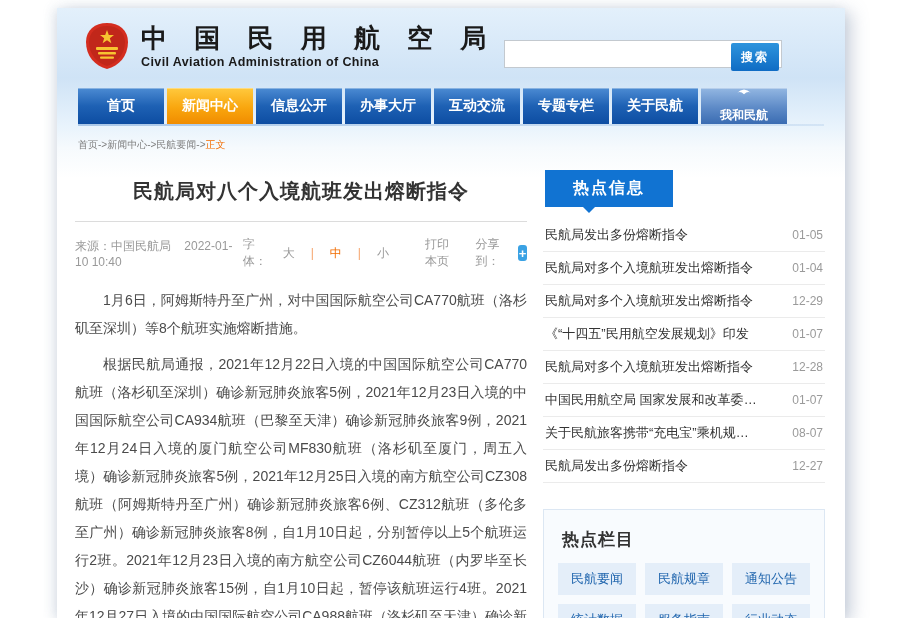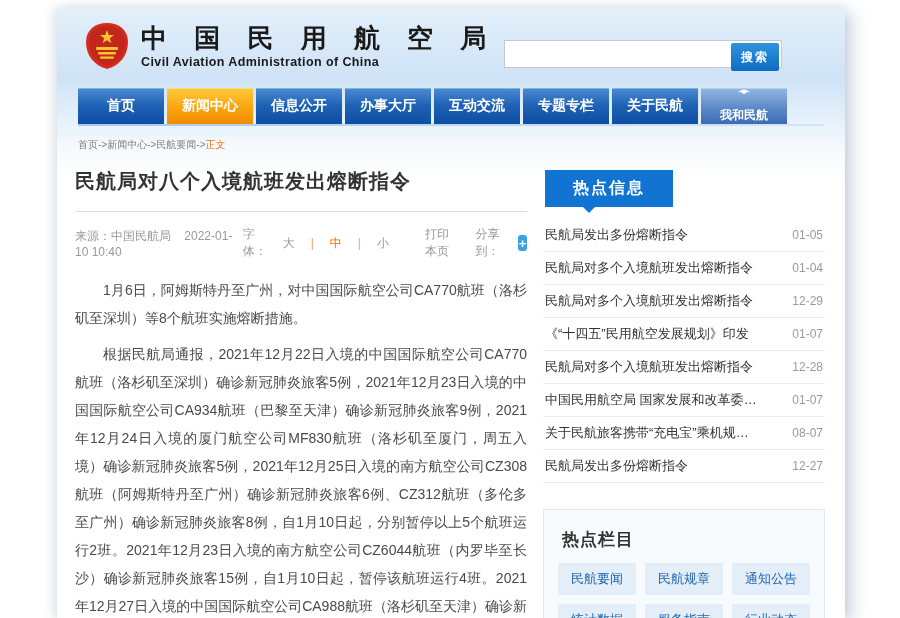--- a/index.html
+++ b/index.html
@@ -38,21 +38,21 @@
   .nav-line { height:2px; margin:0 21px; background:linear-gradient(90deg,rgba(150,185,225,.75),rgba(150,185,225,.25)); }
 
   
   .crumbs { padding:12px 0 0 21px; font-size:10px; color:#808080; }
   .crumbs .lnk { cursor:pointer; }
   .crumbs .cur { color:#f26c00; cursor:pointer; }
 
   
   .main { display:flex; padding:16px 20px 0 18px; }
   .art { width:452px; flex:none; }
-  .art-title { text-align:left; font-size:20px; font-weight:bold; color:#333; letter-spacing:1px; }
+  .art-title { text-align:center; font-size:20px; font-weight:bold; color:#333; margin-top:10px; letter-spacing:1px; }
   .art-rule { border:none; border-top:1px solid #dcdcdc; margin:16px 0 0; }
   .art-meta { display:flex; justify-content:space-between; align-items:center; margin-top:14px;
               font-size:12px; color:#999; }
   .meta-left .src { margin-right:10px; }
   .meta-right { display:flex; align-items:center; gap:16px; }
   .fs { cursor:pointer; }
   .fs.mid { color:#f26c00; }
   .sep { color:#f5a36b; }
   .print { cursor:pointer; margin-left:20px; }
   .share-lab { margin-left:8px; }

